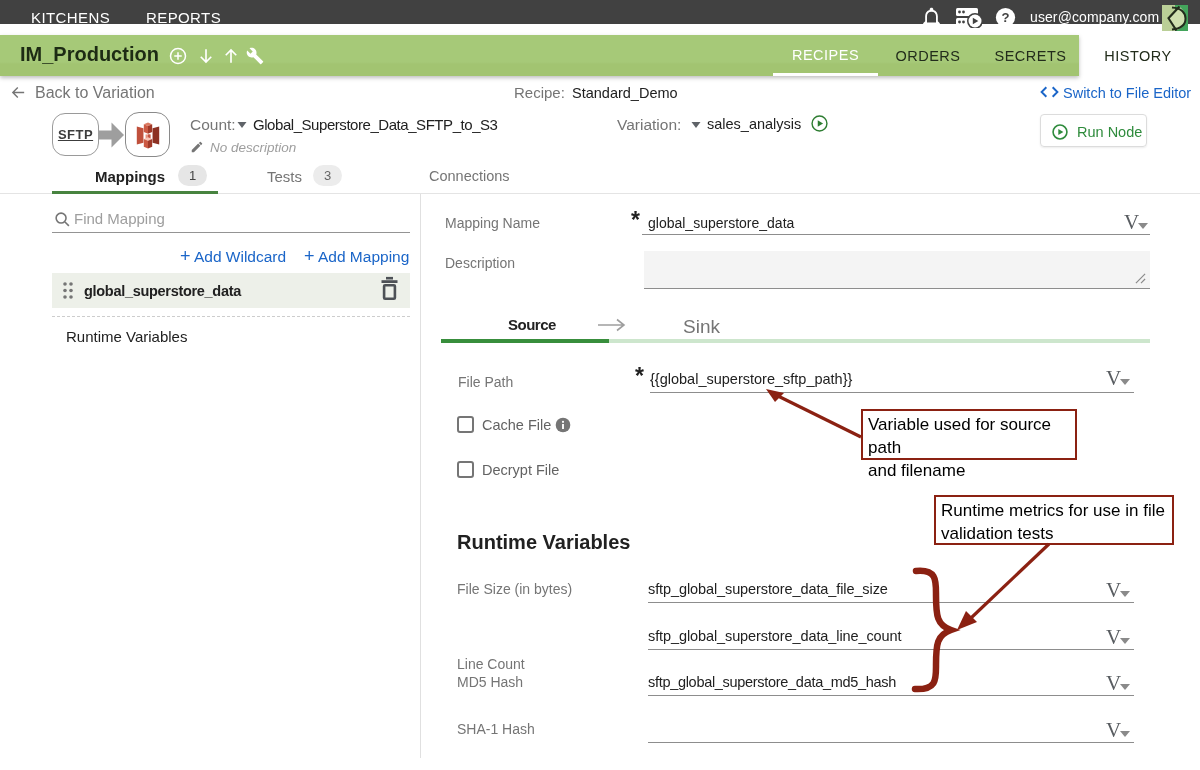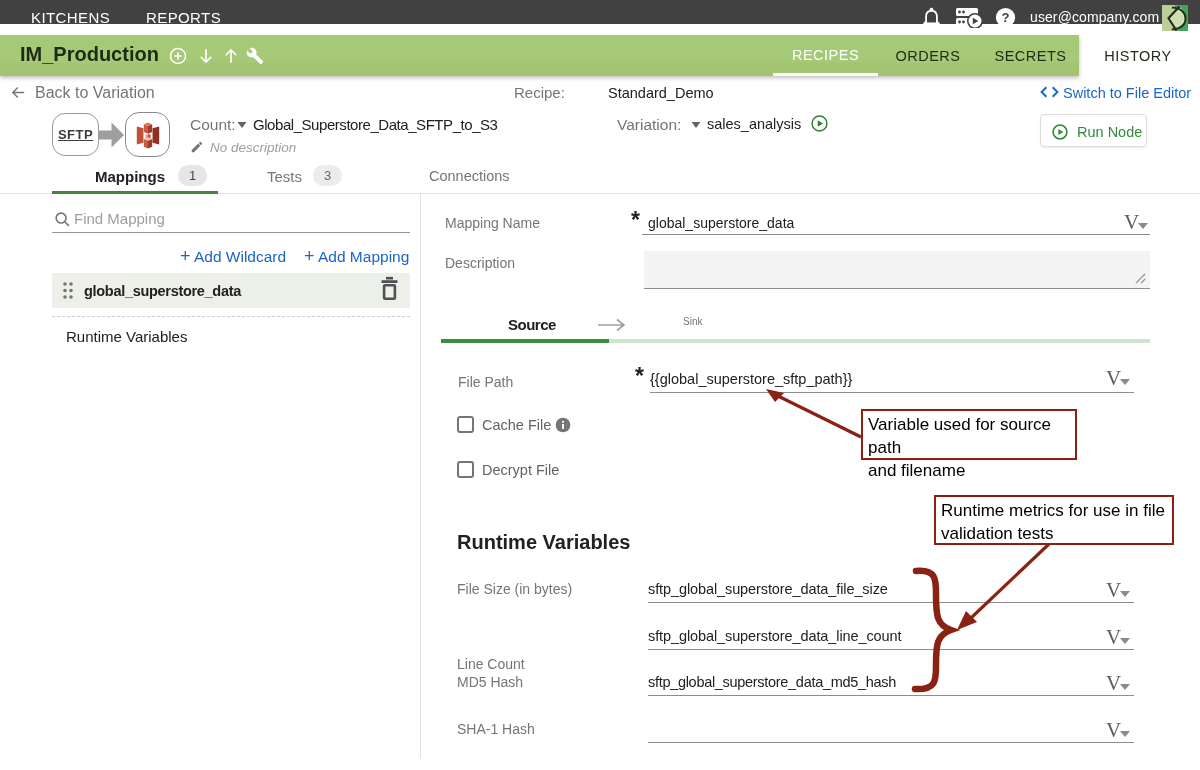--- a/index.html
+++ b/index.html
@@ -89,21 +89,21 @@
     <div class="gtab" style="left:878px; width:100px;">ORDERS</div>
     <div class="gtab" style="left:978px; width:105px;">SECRETS</div>
     <div class="gtab" style="left:1090px; width:96px;">HISTORY</div>
   </div>
 
   <svg class="abs" style="left:10px; top:84px;" width="17" height="17" viewBox="0 0 24 24" fill="none" stroke="#757575" stroke-width="2">
       <path d="M20 12 H4 M11 5 l-7 7 7 7"></path>
     </svg>
   <div class="abs gray" style="left:35px; top:84px; font-size:16px;">Back to Variation</div>
   <div class="abs gray" style="left:514px; top:84px; font-size:15px;">Recipe:</div>
-  <div class="abs dark" style="left:572px; top:85px; font-size:14.5px;margin-left:36px;">Standard_Demo</div>
+  <div class="abs dark" style="left:572px; top:85px; font-size:14.5px;">Standard_Demo</div>
   <svg class="abs" style="left:1040px; top:85px;" width="19" height="14" viewBox="0 0 24 16" fill="none" stroke="#1a65c8" stroke-width="2.4">
       <path d="M8 2 L2 8 l6 6 M16 2 l6 6 -6 6"></path>
     </svg>
   <div class="abs blue" style="left:1063px; top:85px; font-size:14.5px;">Switch to File Editor</div>
 
   <div class="abs" style="left:52px; top:113px; width:47px; height:43px; border:1.5px solid #9a9a9a; border-radius:13px; text-align:center; line-height:41px; font-size:13px; font-weight:bold; color:#3c3c3c; letter-spacing:0.5px;text-decoration:underline;">SFTP</div>
   <svg class="abs" style="left:98px; top:122px;" width="27" height="26" viewBox="0 0 27 26">
       <rect x="0" y="8.5" width="14.5" height="9" fill="#9e9e9e"></rect>
       <path d="M13.5 0.5 L26 13 L13.5 25.5 Z" fill="#9e9e9e"></path>
     </svg>
@@ -192,21 +192,21 @@
   <div class="abs" style="left:644px; top:251px; width:506px; height:38px; background:#f4f4f4; border-bottom:1px solid #8d8d8d;">
     <svg style="position:absolute; right:4px; bottom:4px;" width="11" height="11" viewBox="0 0 12 12" stroke="#8a8a8a" stroke-width="1.3">
         <path d="M11 1 L1 11 M11 6.5 L6.5 11"></path>
       </svg>
   </div>
 
   <div class="abs dark" style="left:508px; top:316px; font-size:15px; font-weight:bold; letter-spacing:-0.5px;">Source</div>
   <svg class="abs" style="left:598px; top:318px;" width="28" height="14" viewBox="0 0 28 14" fill="none" stroke="#9e9e9e" stroke-width="1.6">
       <path d="M0 7 h25 M19 1.5 L26 7 l-7 5.5"></path>
     </svg>
-  <div class="abs gray" style="left:683px; top:316px; font-size:10px;">Sink</div>
+  <div class="abs gray" style="left:683px; top:316px; font-size:19px;">Sink</div>
   <div class="abs" style="left:441px; top:339px; width:709px; height:4px; background:#cde6cd;"></div>
   <div class="abs" style="left:441px; top:339px; width:168px; height:4px; background:#388e3c;"></div>
 
   <div class="lbl" style="left:458px; top:374px;">File Path</div>
   <div class="abs dark" style="left:635px; top:363px; font-size:23px; font-weight:bold;">*</div>
   <div class="val" style="left:650px; top:371px; font-size:14.5px;">{{global_superstore_sftp_path}}</div>
   <div class="uline" style="left:650px; top:392px; width:484px;"></div>
   <div class="vicon" style="left:1106px; top:366px;"><span class="V">V</span><span class="tri"></span></div>
 
   <div class="abs" style="left:457px; top:416px; width:17px; height:17px; border:2px solid #757575; border-radius:3px;"></div>

